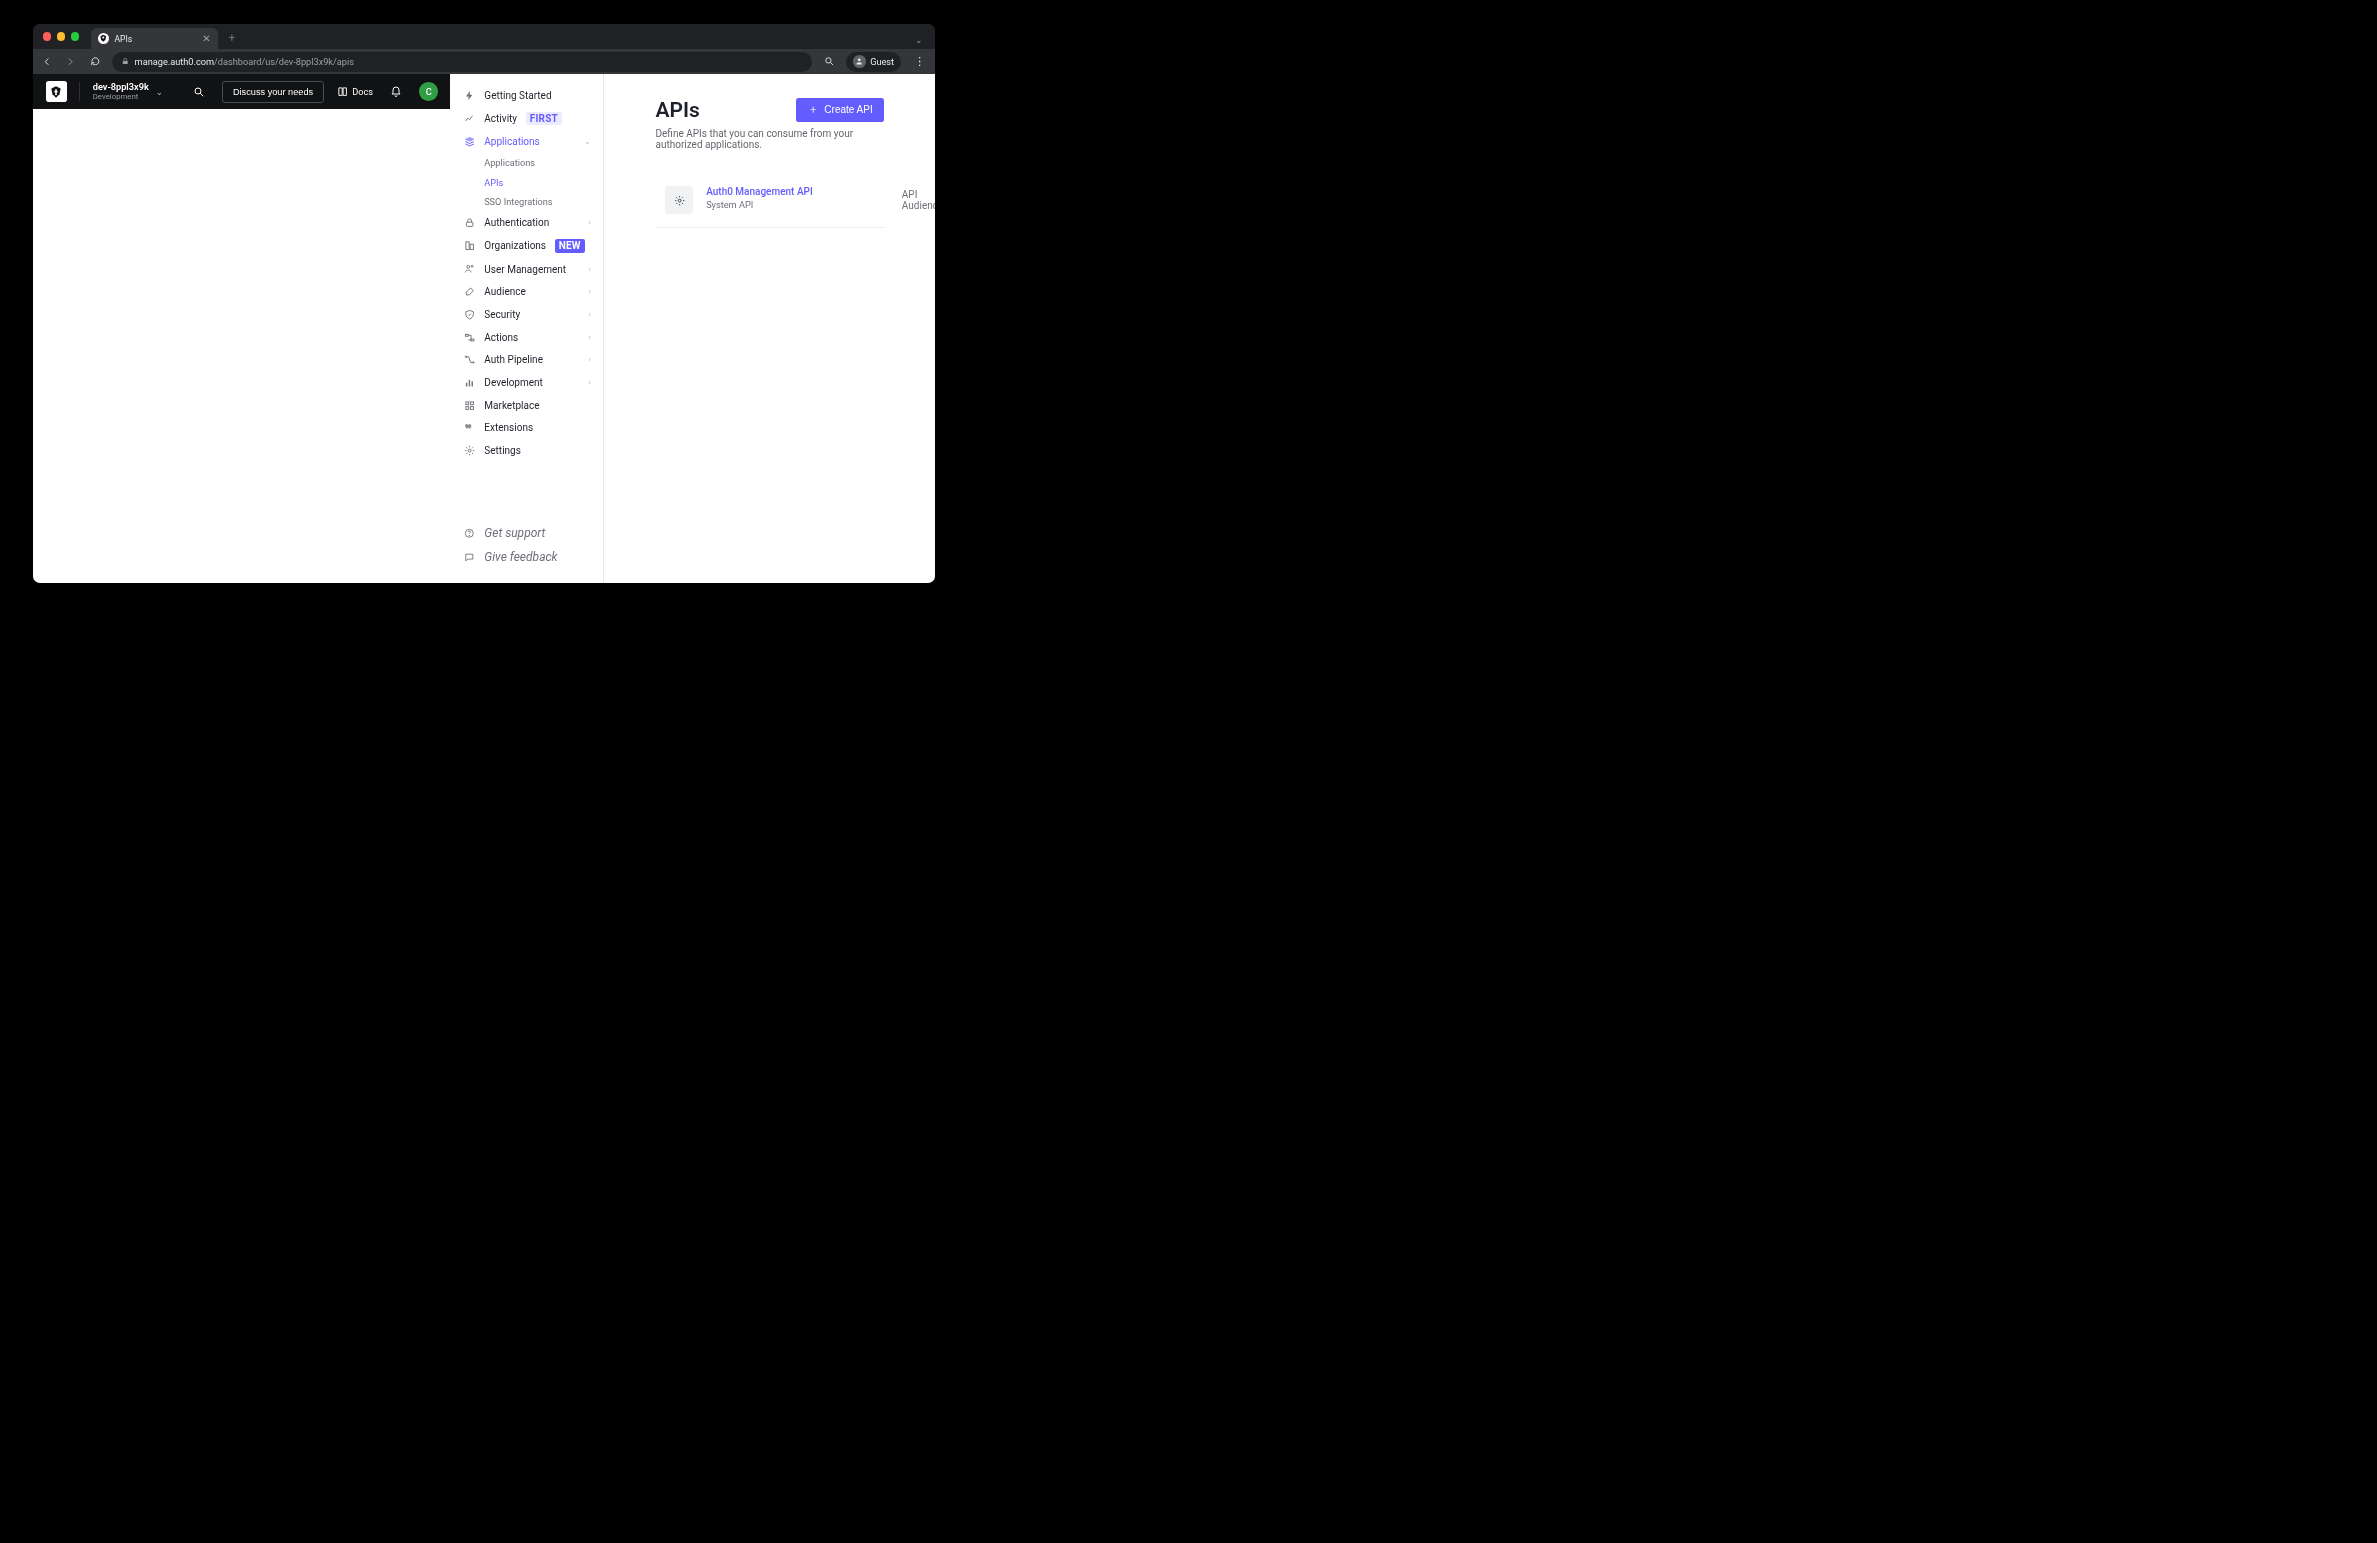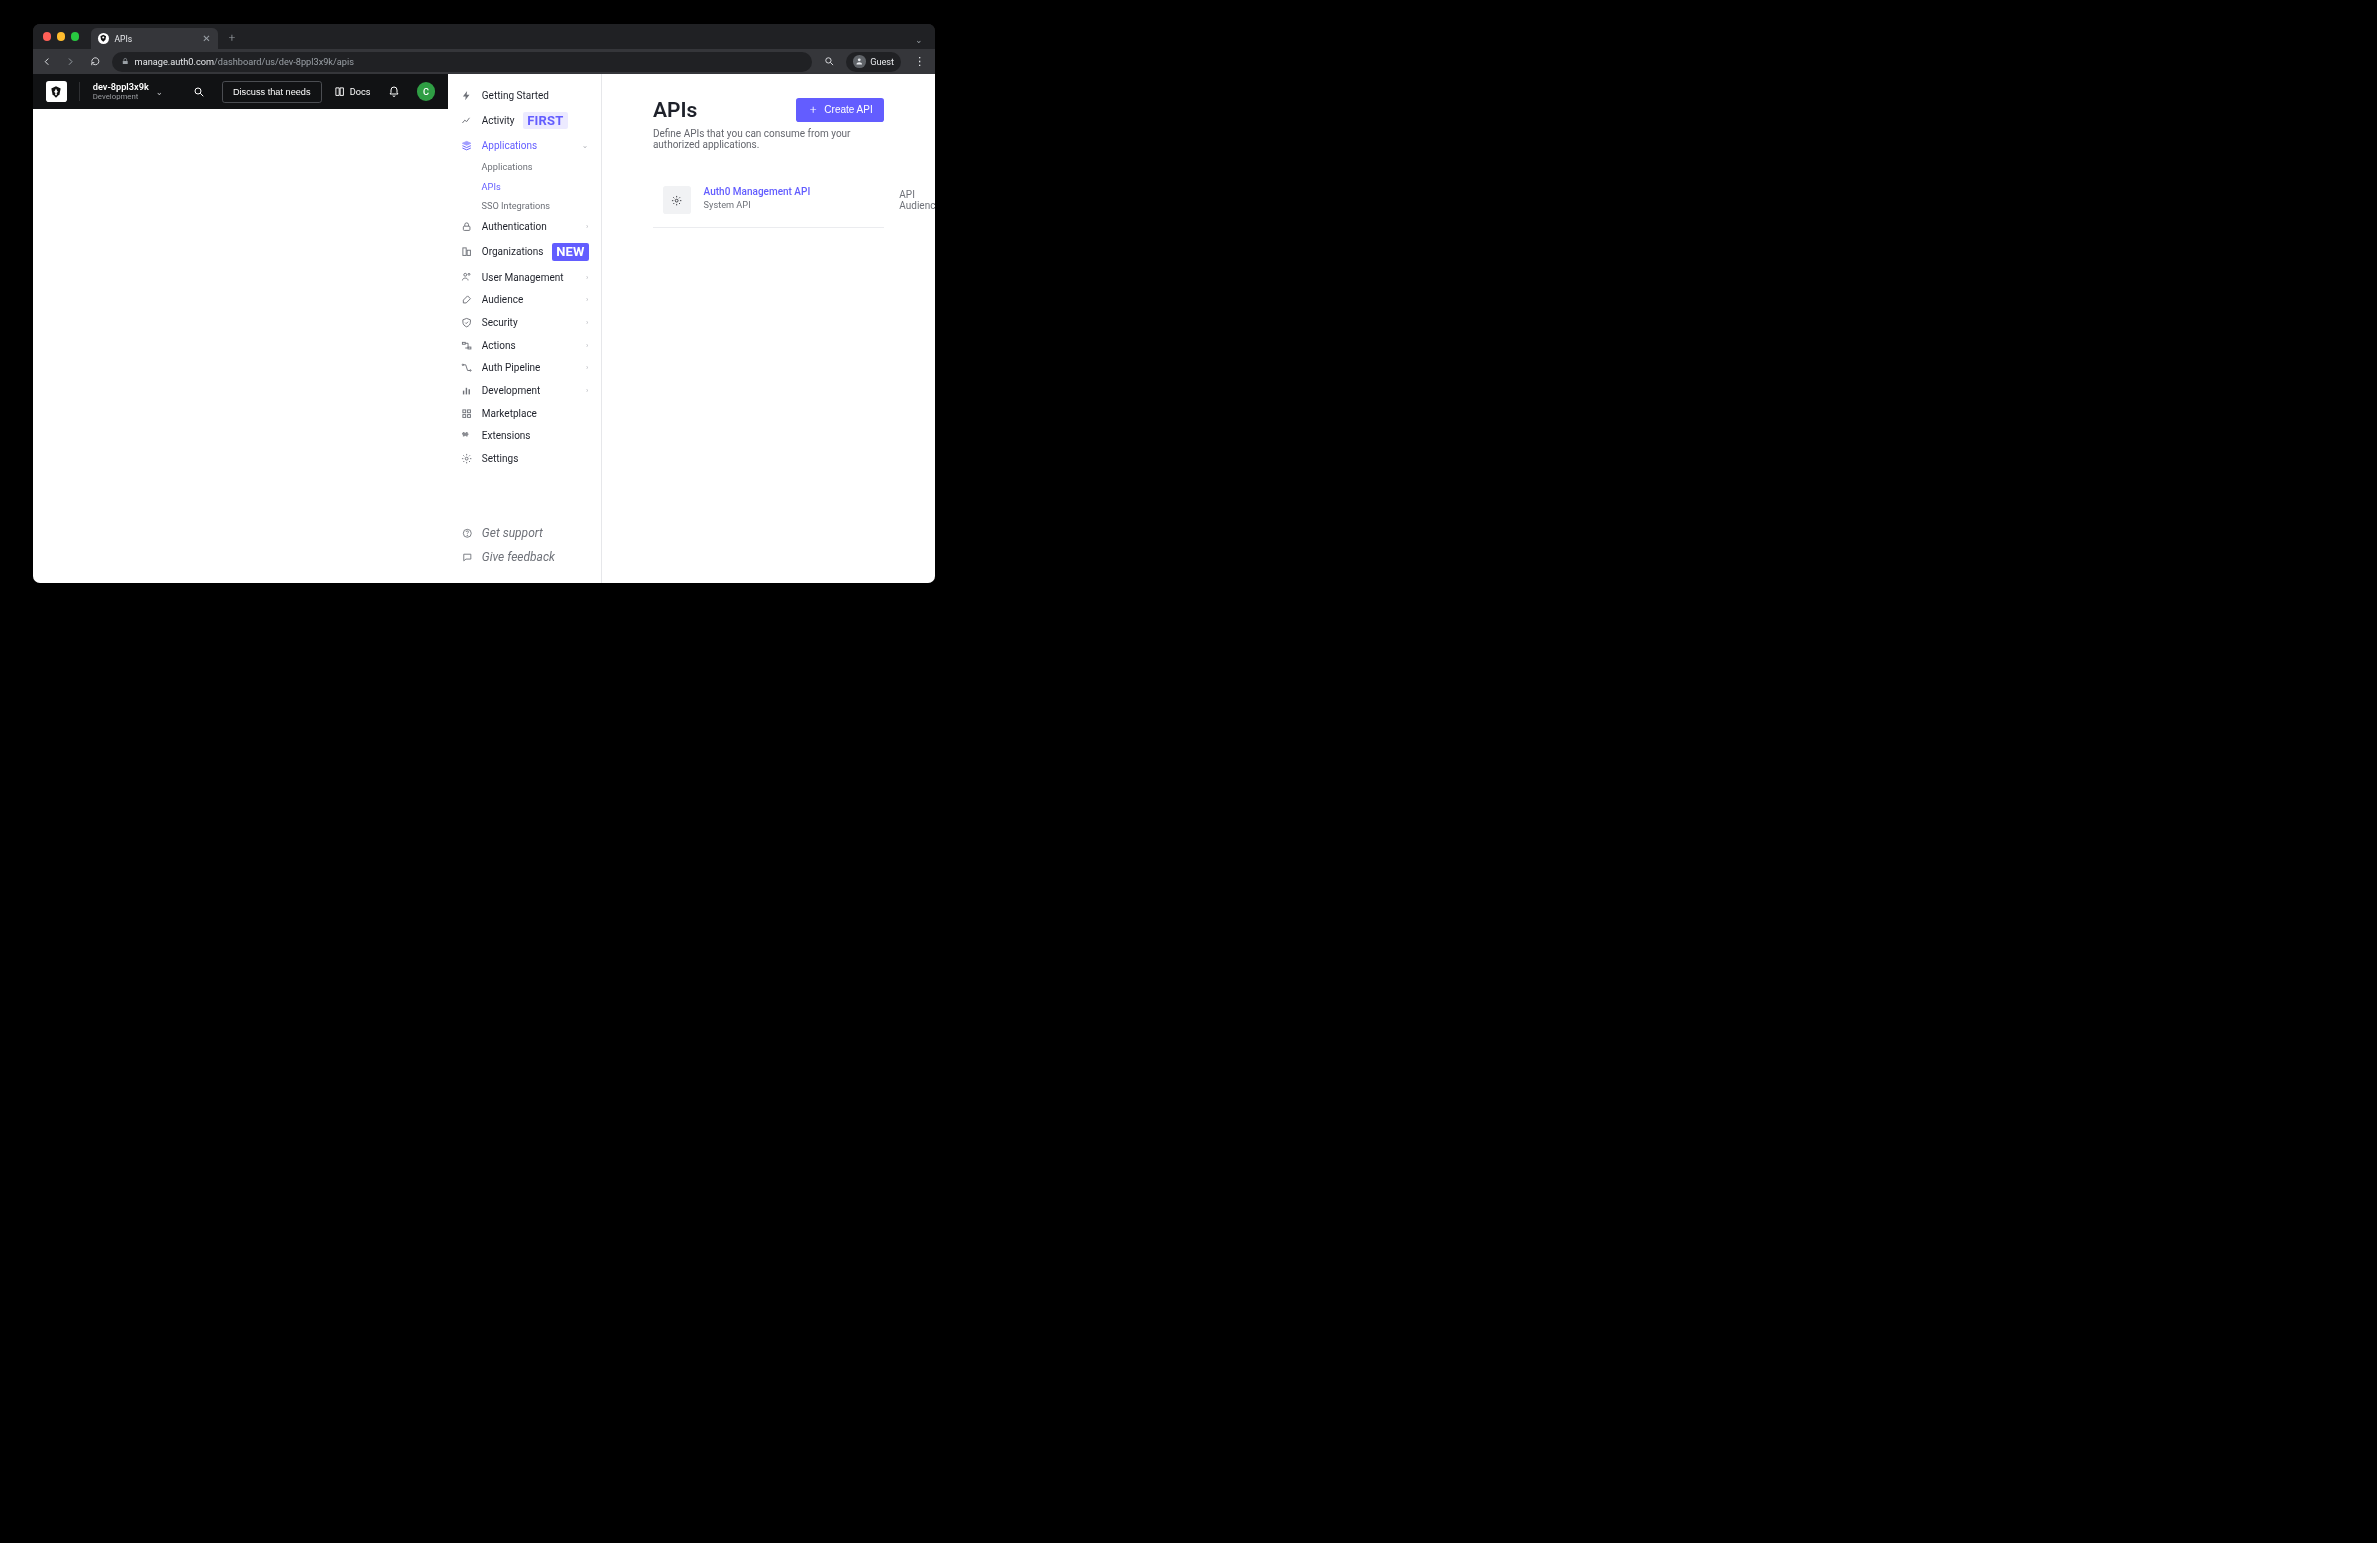--- a/index.html
+++ b/index.html
@@ -54,21 +54,21 @@
   
   .app-body{flex:1; display:flex; overflow:hidden;}
   
   
   .sidebar{width:154px; border-right:0.7px solid #e6e7ea; display:flex; flex-direction:column; padding:10px 0; font-size:10px;color:#1e212a;}
   .nav-item{display:flex;align-items:center;gap:8.5px;padding:5px 12.7px;cursor:pointer;position:relative;}
   .nav-item .ico{width:12.7px;height:12.7px;display:flex;align-items:center;justify-content:center;color:#6e7178;flex-shrink:0;}
   .nav-item.active{color:#635dff;}
   .nav-item.active .ico{color:#635dff;}
   .nav-item .chev-r{margin-left:auto;color:#b5b7bd;font-size:7.8px;}
-  .badge{font-size:13px;font-weight:700;padding:1.4px 4.2px;border-radius:2.1px;letter-spacing:0.2px;}
+  .badge{font-size:10px;font-weight:700;padding:1.4px 4.2px;border-radius:2.1px;letter-spacing:0.2px;}
   .badge.first{background:#eceaff;color:#635dff;}
   .badge.new{background:#635dff;color:#fff;}
   .sub-items{padding-left:21px;}
   .sub-item{display:block;padding:4.2px 12.7px;font-size:9.2px;color:#6e7178;cursor:pointer;}
   .sub-item.active{color:#635dff;}
   .sidebar-spacer{flex:1;}
   .sb-footer{padding:4.2px 0;}
   .sb-footer .nav-item{color:#6e7178;font-size:12px;font-style:italic;}
   
   
@@ -180,21 +180,21 @@
         </div>
         <span class="chev">⌄</span>
       </div>
       <div class="spacer"></div>
       <div class="hdr-icon">
         <svg width="12" height="12" viewBox="0 0 24 24">
               <circle cx="10" cy="10" r="6" stroke="currentColor" stroke-width="2" fill="none"></circle>
               <path d="M15 15l5 5" stroke="currentColor" stroke-width="2" stroke-linecap="round"></path>
             </svg>
       </div>
-      <button class="discuss-btn">Discuss that needs</button>
+      <button class="discuss-btn">Discuss your needs</button>
       <div class="docs-link">
         <svg width="11.3" height="11.3" viewBox="0 0 24 24" fill="none" stroke="currentColor" stroke-width="2">
               <path d="M4 4h7v16H4zM13 4h7v16h-7z"></path>
             </svg>
         <span>Docs</span>
       </div>
       <div class="hdr-icon">
         <svg width="12" height="12" viewBox="0 0 24 24" fill="none" stroke="currentColor" stroke-width="2">
               <path d="M6 8a6 6 0 1 1 12 0v5l2 3H4l2-3z"></path>
               <path d="M10 19a2 2 0 0 0 4 0"></path>

